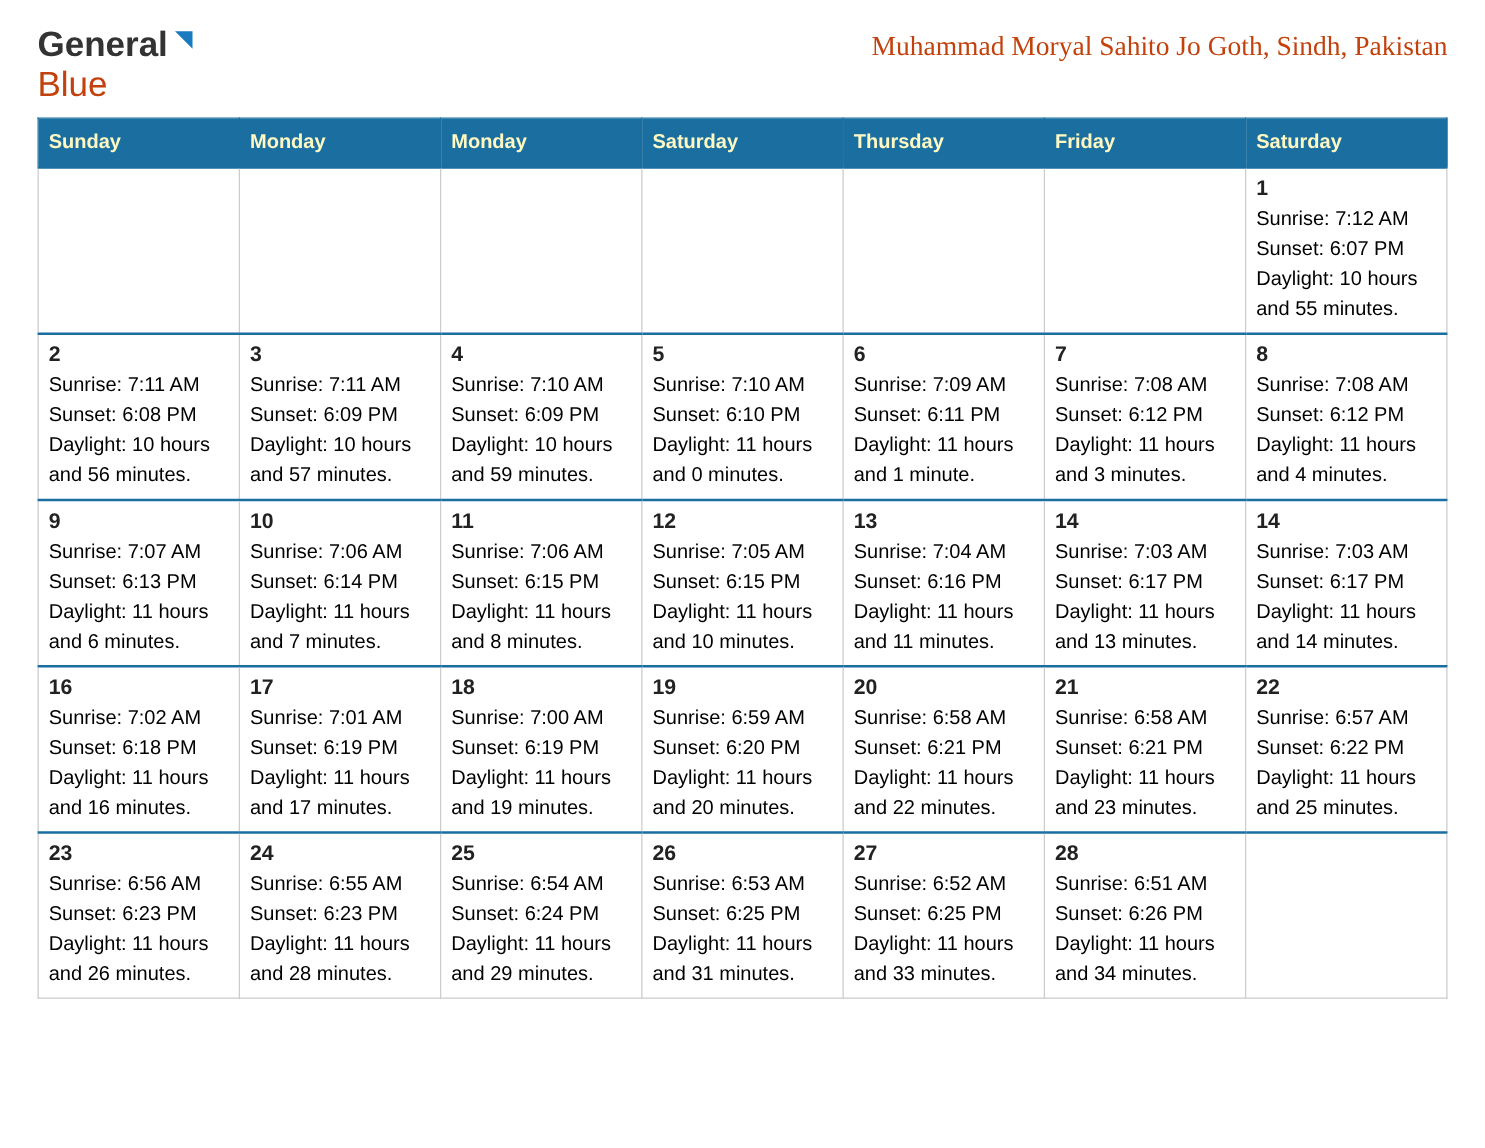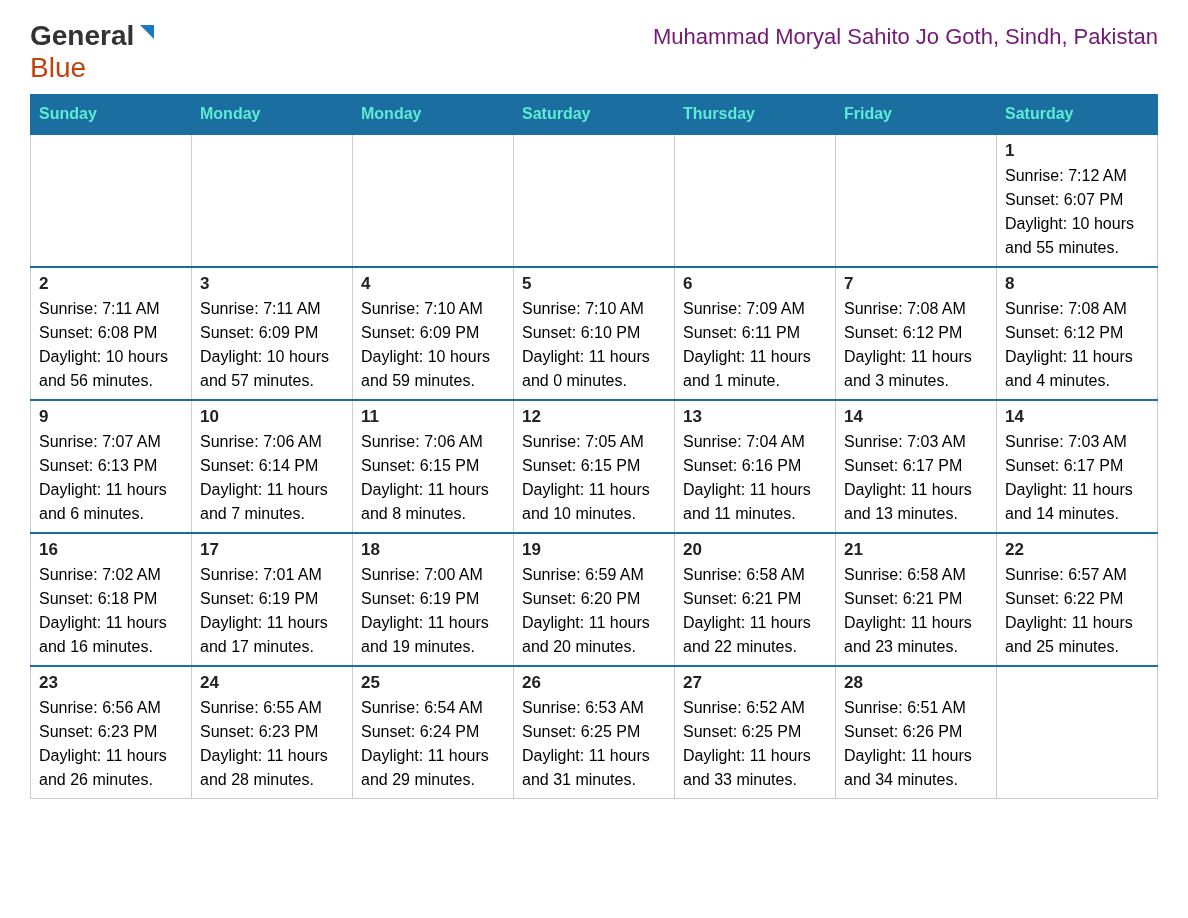--- a/index.html
+++ b/index.html
@@ -25,31 +25,32 @@
       text-align: right;
     }
     .month-title {
       font-size: 52px;
       font-weight: bold;
       color: #222;
       line-height: 1.1;
     }
     .location-title {
       font-size: 22px;
-      color: #701a75;
+      color: #c2410c;
       margin-top: 4px;
+      font-family: Liberation Serif, serif;
     }
     .calendar {
       width: 100%;
       border-collapse: collapse;
       margin-top: 10px;
     }
     .calendar th {
       background-color: #1a6fa0;
-      color: #5eead4;
+      color: #fef9c3;
       font-size: 16px;
       font-weight: bold;
       padding: 10px 8px;
       text-align: left;
       border: 1px solid #1a6fa0;
     }
     .calendar td {
       border: 1px solid #ccc;
       vertical-align: top;
       padding: 6px 8px;

